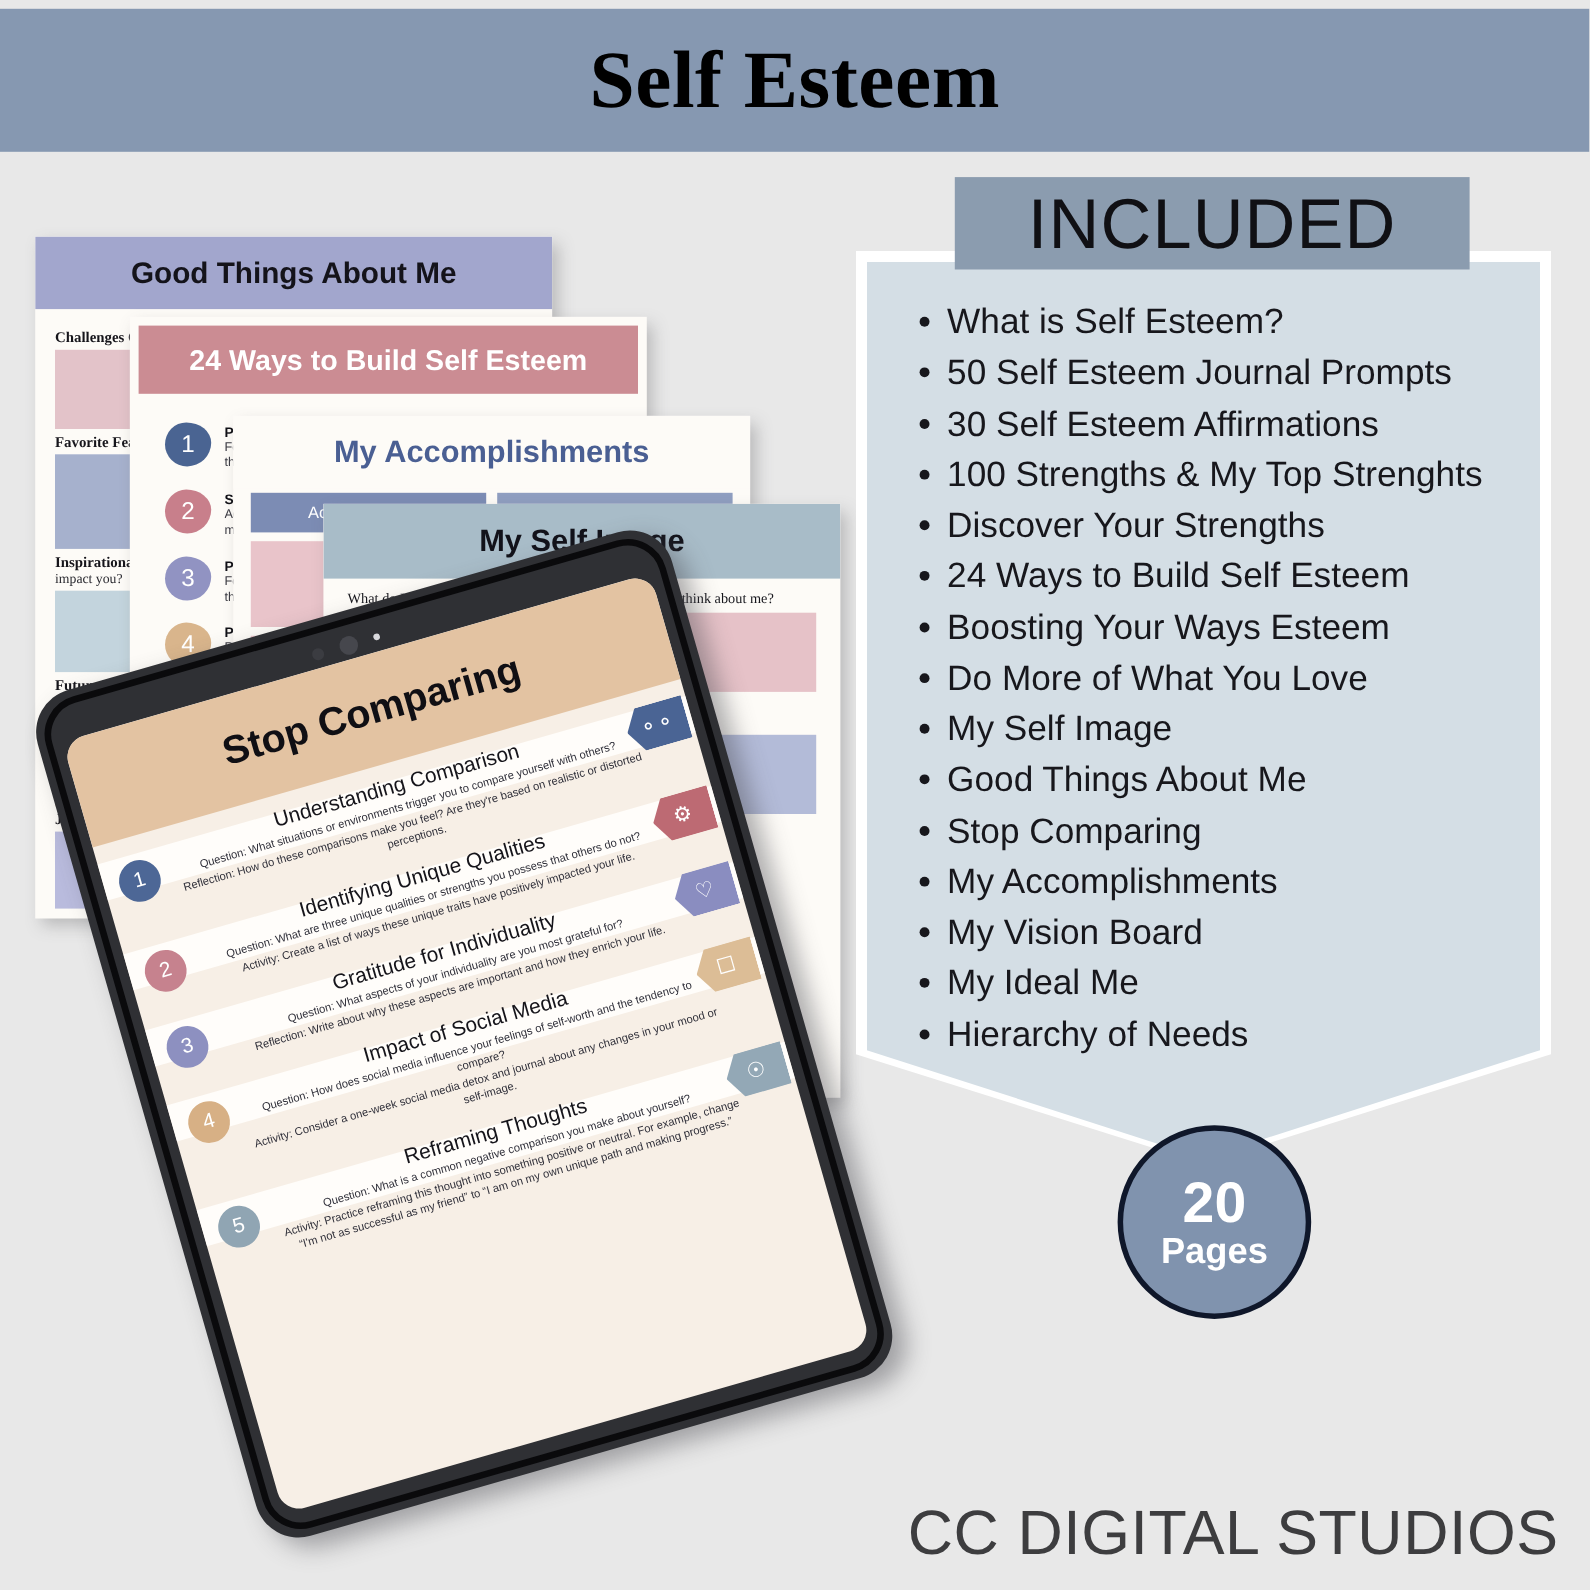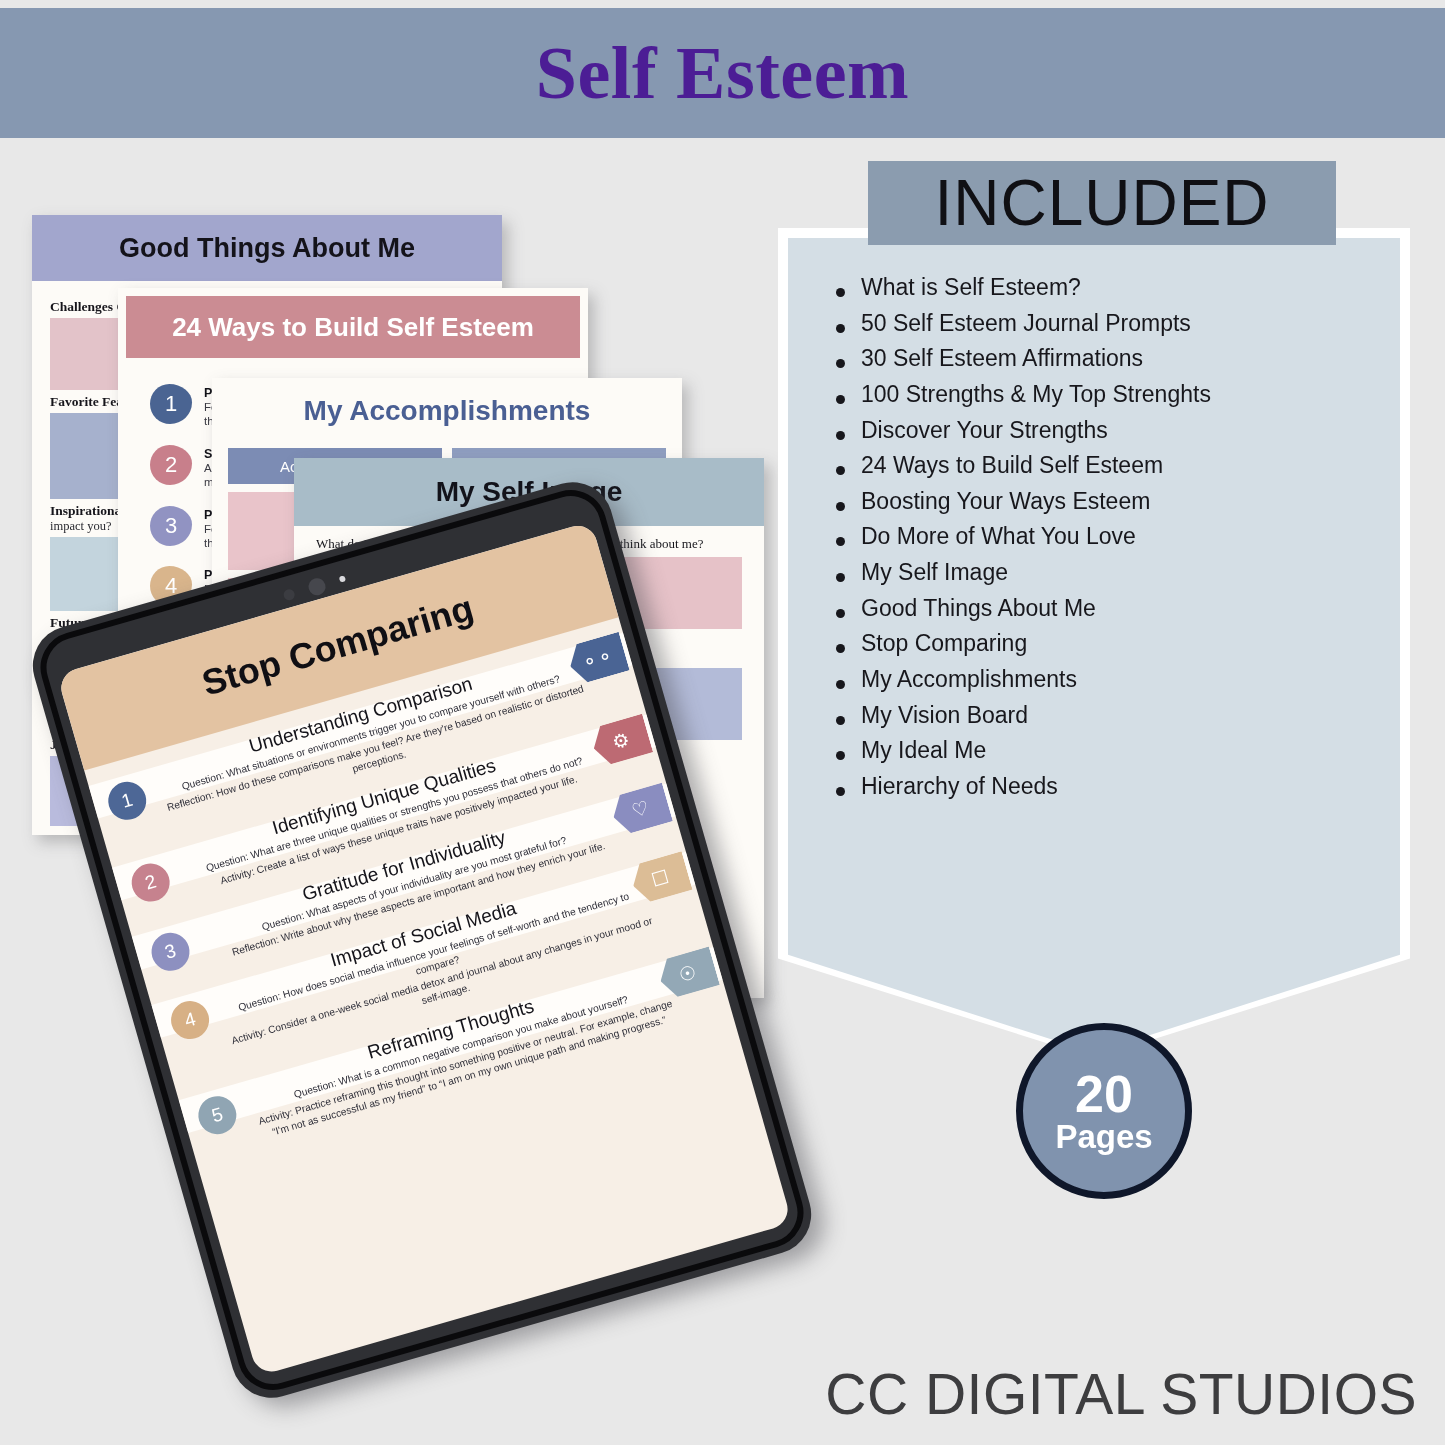--- a/index.html
+++ b/index.html
@@ -11,21 +11,21 @@
   }
   #stage { position: absolute; inset: 0; width: 1445px; height: 1445px; overflow: hidden; }
 
   
   .header {
     position: absolute; left: 0; top: 8px; width: 1445px; height: 130px;
     background: #8698b1; display: flex; align-items: center; justify-content: center;
   }
   .header-title {
     font-family: "Liberation Serif", serif; font-weight: bold;
-    font-size: 74px; color: #4c1d95; letter-spacing: 0.5px;
+    font-size: 74px; color: #000000; letter-spacing: 0.5px;
   }
 
   
   .sheet {
     position: absolute; background: #fdfbf7;
     box-shadow: 6px 7px 14px rgba(90,90,95,0.34);
     overflow: hidden;
   }
   .sheet-band {
     width: 100%; display: flex; align-items: center; justify-content: center;
@@ -116,31 +116,31 @@
     position: absolute; inset: 0; background: #ffffff;
     clip-path: polygon(0 0, 100% 0, 100% 88%, 50% 100%, 0 88%);
   }
   .panel-fill {
     position: absolute; left: 10px; top: 10px; right: 10px; bottom: 0; background: #d4dee5;
     clip-path: polygon(0 0, 100% 0, 100% 87.4%, 50% 99.4%, 0 87.4%);
   }
   .panel-list { position: absolute; left: 58px; top: 46px; right: 20px; }
   .panel-li { display: flex; align-items: flex-start; gap: 16px; margin-bottom: 8.5px; }
   .panel-bullet { width: 9px; height: 9px; border-radius: 50%; background: #17171c; margin-top: 14px; flex: 0 0 auto; }
-  .panel-txt { font-size: 23px; color: #17171c; line-height: 1.18; }
+  .panel-txt { font-size: 32px; color: #17171c; line-height: 1.18; }
 
   #included-badge {
     position: absolute; left: 868px; top: 161px; width: 468px; height: 84px;
     background: #8b9caf; display: flex; align-items: center; justify-content: center; z-index: 5;
   }
   #included-badge span { font-size: 64px; color: #101014; letter-spacing: 1px; }
 
   #pages-badge {
     position: absolute; left: 1016px; top: 1023px; width: 176px; height: 176px;
-    border-radius: 50%; background: #8093ae; border: 7px solid #0f172a;
+    border-radius: 50%; background: #8093ae; border: 5px solid #0f172a;
     display: flex; flex-direction: column; align-items: center; justify-content: center; z-index: 6;
   }
   #pages-badge .n { font-size: 52px; color: #fff; font-weight: bold; line-height: 0.98; }
   #pages-badge .l { font-size: 33px; color: #fff; font-weight: bold; line-height: 1.0; }
 
   #brand {
     position: absolute; right: 28px; bottom: 18px;
     font-size: 57px; color: #3d3d3f; letter-spacing: 0.5px;
   }
 </style>

